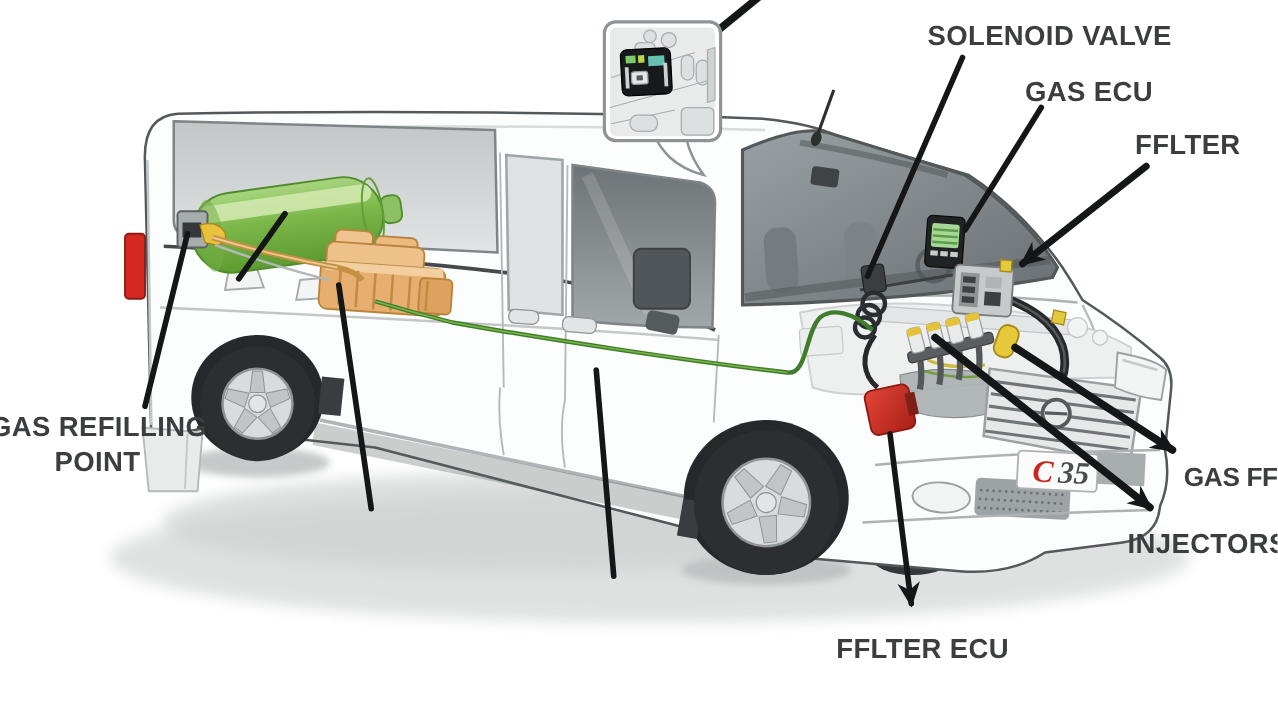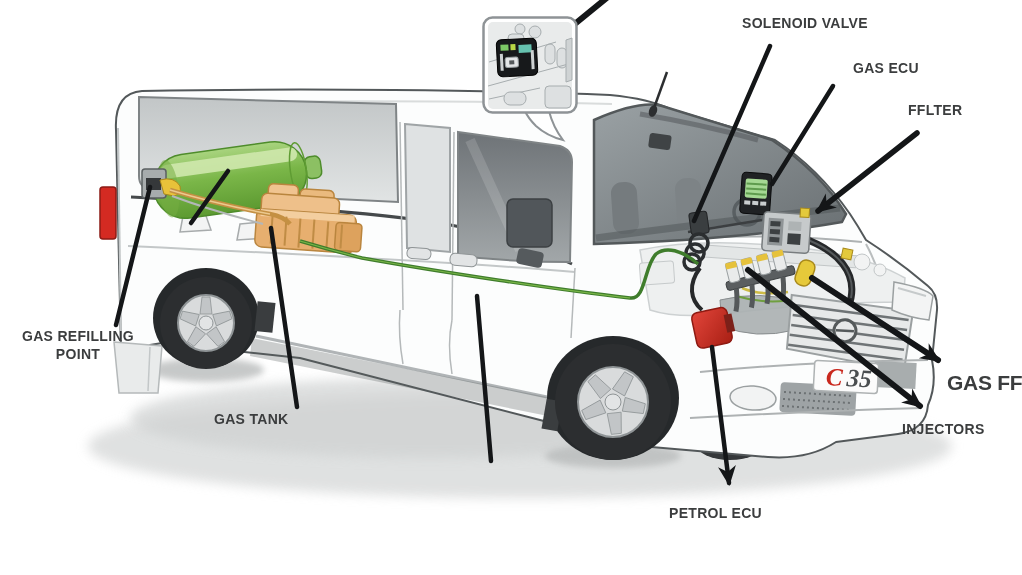--- a/index.html
+++ b/index.html
@@ -1,20 +1,20 @@
 <!DOCTYPE html>
 <html><head>
 <meta charset="utf-8">
 <style>
   html,body{margin:0;padding:0;background:#fff;}
   body{width:1022px;height:575px;overflow:hidden;position:relative;
        font-family:"Liberation Sans",sans-serif;}
   #stage{position:absolute;left:0;top:0;width:1022px;height:575px;}
   svg{position:absolute;left:0;top:0;}
-  .label{position:absolute;font-weight:600;font-size:14px;line-height:1.28;
+  .label{position:absolute;font-weight:600;font-size:22px;line-height:1.28;
          color:#3b3d3e;letter-spacing:.3px;white-space:nowrap;}
   .label.center{text-align:center;}
   .squeeze{font-size:21px;letter-spacing:-.3px;}
 </style>
 </head>
 <body>
 
 <div id="stage">
 <svg width="1022" height="575" viewBox="0 0 1022 575">
   <defs>
@@ -321,23 +321,22 @@
       <rect x="519" y="45" width="13" height="8" fill="#66c2b0"></rect>
       <rect x="500" y="53" width="3" height="17" fill="#cdd1d2"></rect>
       <rect x="531" y="51" width="3" height="19" fill="#cdd1d2"></rect>
       <rect x="505" y="57" width="13" height="10" rx="2" fill="#e4e6e7" stroke="#9aa0a2"></rect>
       <rect x="509" y="60" width="5" height="4" fill="#55595b"></rect>
     </g>
   </g>
 </svg>
 
 <div class="label" style="left:742px;top:15px">SOLENOID VALVE</div>
-<div class="label" style="left:853px;top:60px">GAS ECU</div>
+<div class="label" style="left:820px;top:60px">GAS ECU</div>
 <div class="label" style="left:908px;top:102px">FFLTER</div>
 <div class="label squeeze" style="left:947px;top:370px">GAS FFLTER</div>
 <div class="label" style="left:902px;top:421px">INJECTORS</div>
-<div class="label" style="left:669px;top:505px">PETROL ECU</div>
-<div class="label" style="left:214px;top:411px">GAS TANK</div>
+<div class="label" style="left:669px;top:505px">FFLTER ECU</div>
 <div class="label center" style="left:-8px;top:328px;width:172px">
   <div>GAS REFILLING</div>
   <div>POINT</div>
 </div>
 </div>
 
 </body></html>

